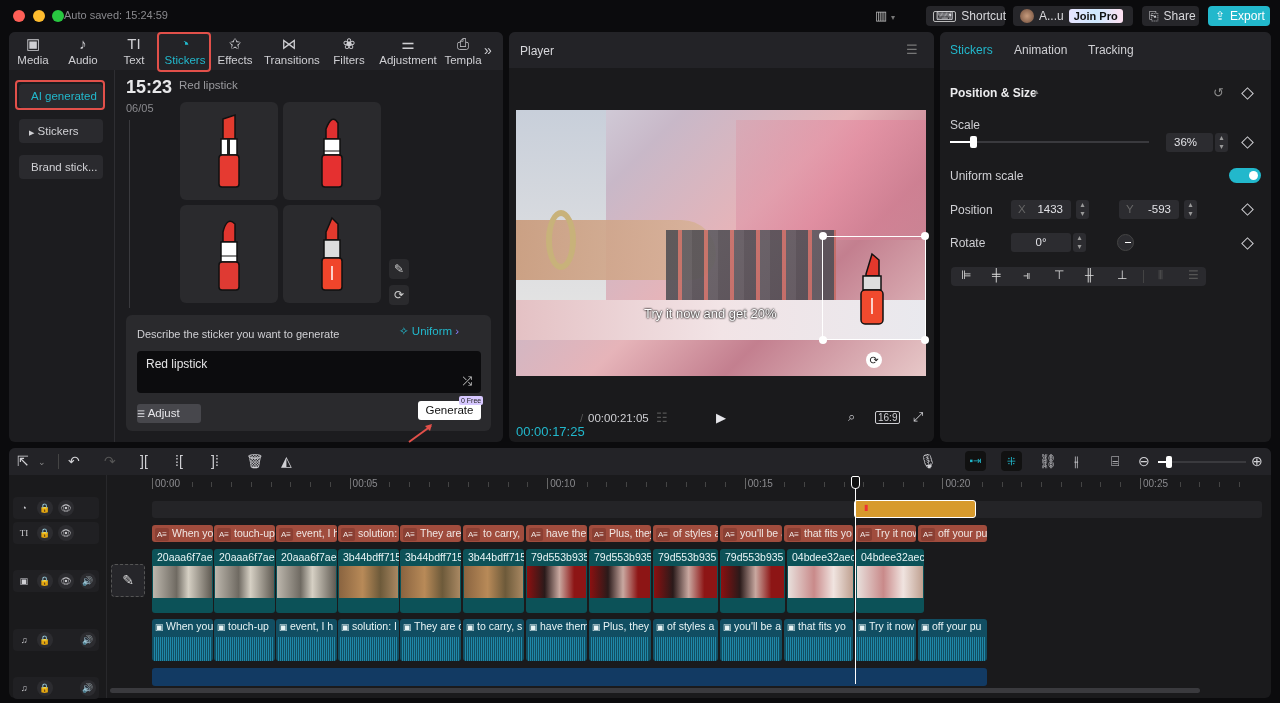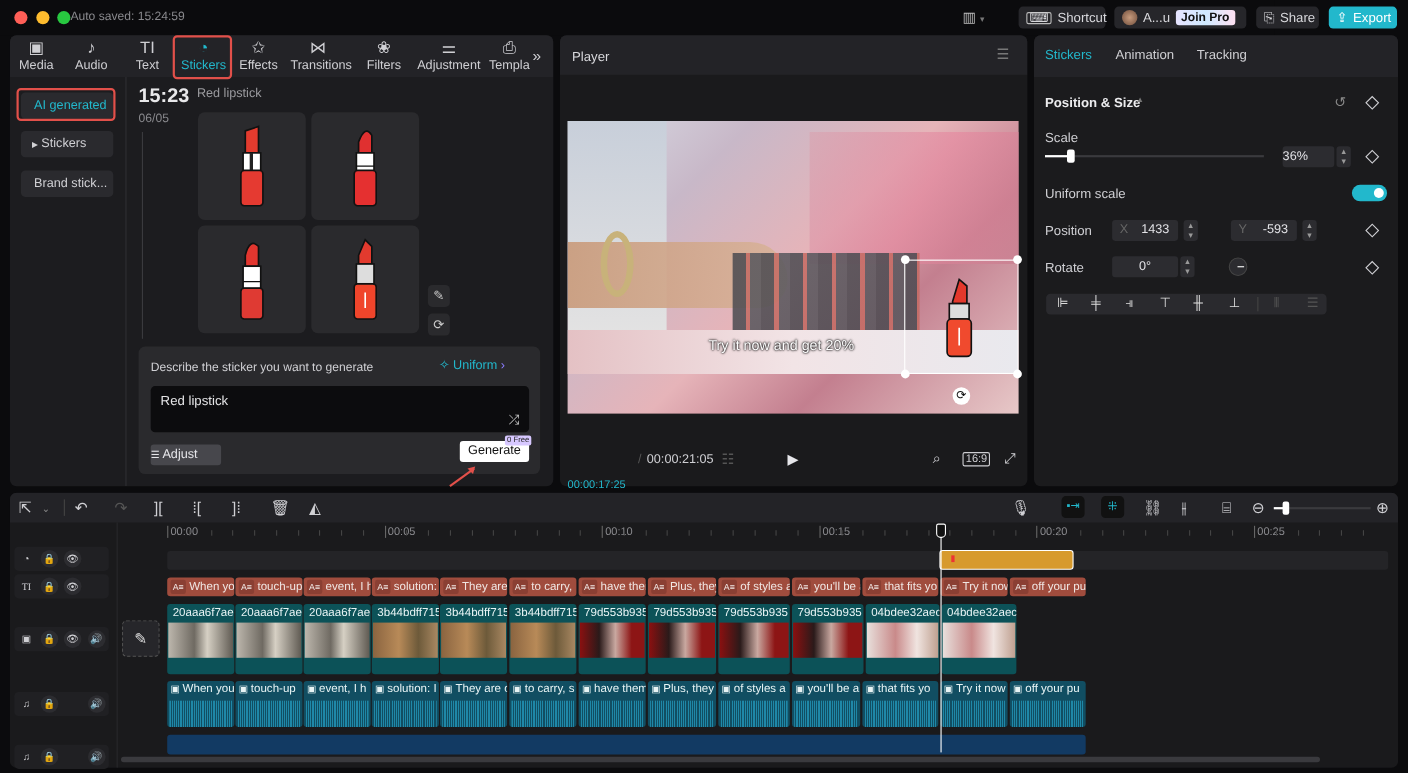--- a/index.html
+++ b/index.html
@@ -204,21 +204,21 @@
       <rect x="5" y="38" width="22" height="34" rx="4" fill="#f04a2e" stroke="#111" stroke-width="1.5"></rect>
       <line x1="16" y1="46" x2="16" y2="62" stroke="#fff" stroke-width="1.5"></line>
     </svg>
 </div>
 <span class="abs" style="left:819px;top:232px;width:8px;height:8px;border-radius:50%;background:#fff"></span>
 <span class="abs" style="left:819px;top:336px;width:8px;height:8px;border-radius:50%;background:#fff"></span>
 <span class="abs" style="left:921px;top:232px;width:8px;height:8px;border-radius:50%;background:#fff"></span>
 <span class="abs" style="left:921px;top:336px;width:8px;height:8px;border-radius:50%;background:#fff"></span>
 <span class="abs" style="left:866px;top:352px;width:16px;height:16px;border-radius:50%;background:#fff;color:#111;font-size:11px;text-align:center;line-height:16px">⟳</span>
 
-<div class="abs" style="left:516px;top:436px;font-size:10px;color:#22b8cc">00:00:17:25</div>
+<div class="abs" style="left:516px;top:424px;font-size:13px;color:#22b8cc">00:00:17:25</div>
 <div class="abs" style="left:580px;top:412px;font-size:11.5px;color:#555">/</div>
 <div class="abs" style="left:588px;top:412px;font-size:11.5px;color:#cfcfd3">00:00:21:05</div>
 <span class="abs" style="left:656px;top:410px;font-size:13px;color:#555">☷</span>
 <span class="abs" style="left:716px;top:410px;font-size:13px;color:#e6e6ea">▶</span>
 <span class="abs" style="left:848px;top:409px;font-size:13px;color:#cfcfd3">⌕</span>
 <span class="abs" style="left:875px;top:411px;font-size:10px;color:#cfcfd3;border:1px solid #cfcfd3;border-radius:2px;padding:0 2px">16:9</span>
 <span class="abs" style="left:913px;top:409px;font-size:13px;color:#cfcfd3">⤢</span>
 
 <div class="panel" style="left:940px;top:32px;width:331px;height:410px;background:#1b1b1d">
   <div class="panel-head" style="height:38px;background:#232327"></div>
@@ -230,21 +230,21 @@
 <span class="label" style="left:950px;top:86px;font-weight:bold;color:#ececee">Position &amp; Size</span>
 <span class="abs" style="left:1033px;top:88px;font-size:7px;color:#777">▲</span>
 <span class="abs" style="left:1213px;top:85px;font-size:13px;color:#888">↺</span>
 <span class="kf" style="left:1243px;top:89px"></span>
 
 <span class="label" style="left:950px;top:118px">Scale</span>
 <div class="abs" style="left:950px;top:141px;width:199px;height:2px;background:#3a3a3e">
   <div id="scale-fill" class="abs" style="left: 0px; top: 0px; height: 2px; background: rgb(255, 255, 255); width: 21.95px;"></div>
   <div id="scale-knob" class="abs" style="top: -5px; width: 7px; height: 12px; border-radius: 2px; background: rgb(255, 255, 255); left: 19.95px;"></div>
 </div>
-<div class="field" style="left:1166px;top:133px;width:47px;text-align:left;padding-right:8px">36%</div>
+<div class="field" style="left:1166px;top:133px;width:47px;text-align:center;padding-right:8px">36%</div>
 <div class="stepper" style="left:1215px;top:133px">▴<br>▾</div>
 <span class="kf" style="left:1243px;top:138px"></span>
 
 <span class="label" style="left:950px;top:169px">Uniform scale</span>
 <div class="abs" style="left:1229px;top:168px;width:32px;height:15px;border-radius:8px;background:#22b8cc">
   <span class="abs" style="right:3px;top:3px;width:9px;height:9px;border-radius:50%;background:#fff"></span>
 </div>
 
 <span class="label" style="left:950px;top:203px">Position</span>
 <div class="field" style="left:1011px;top:200px;width:60px">

